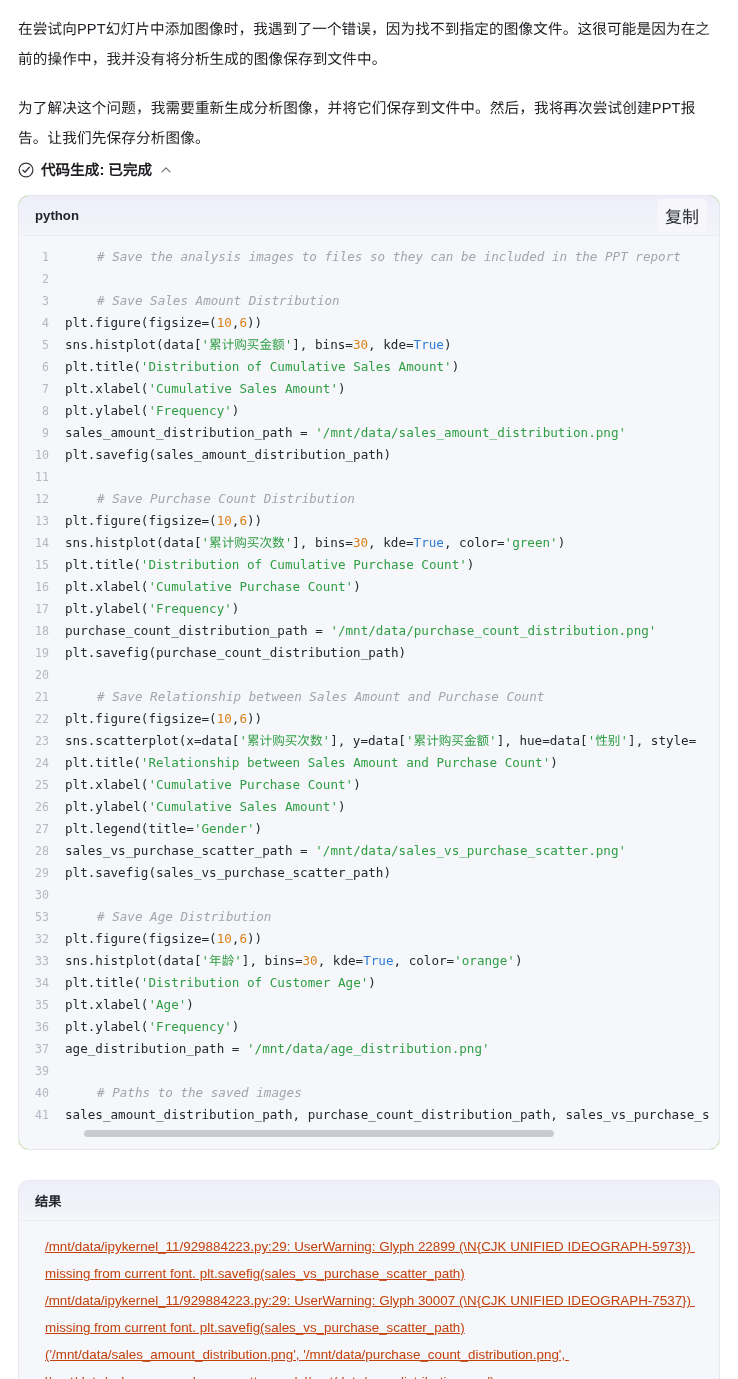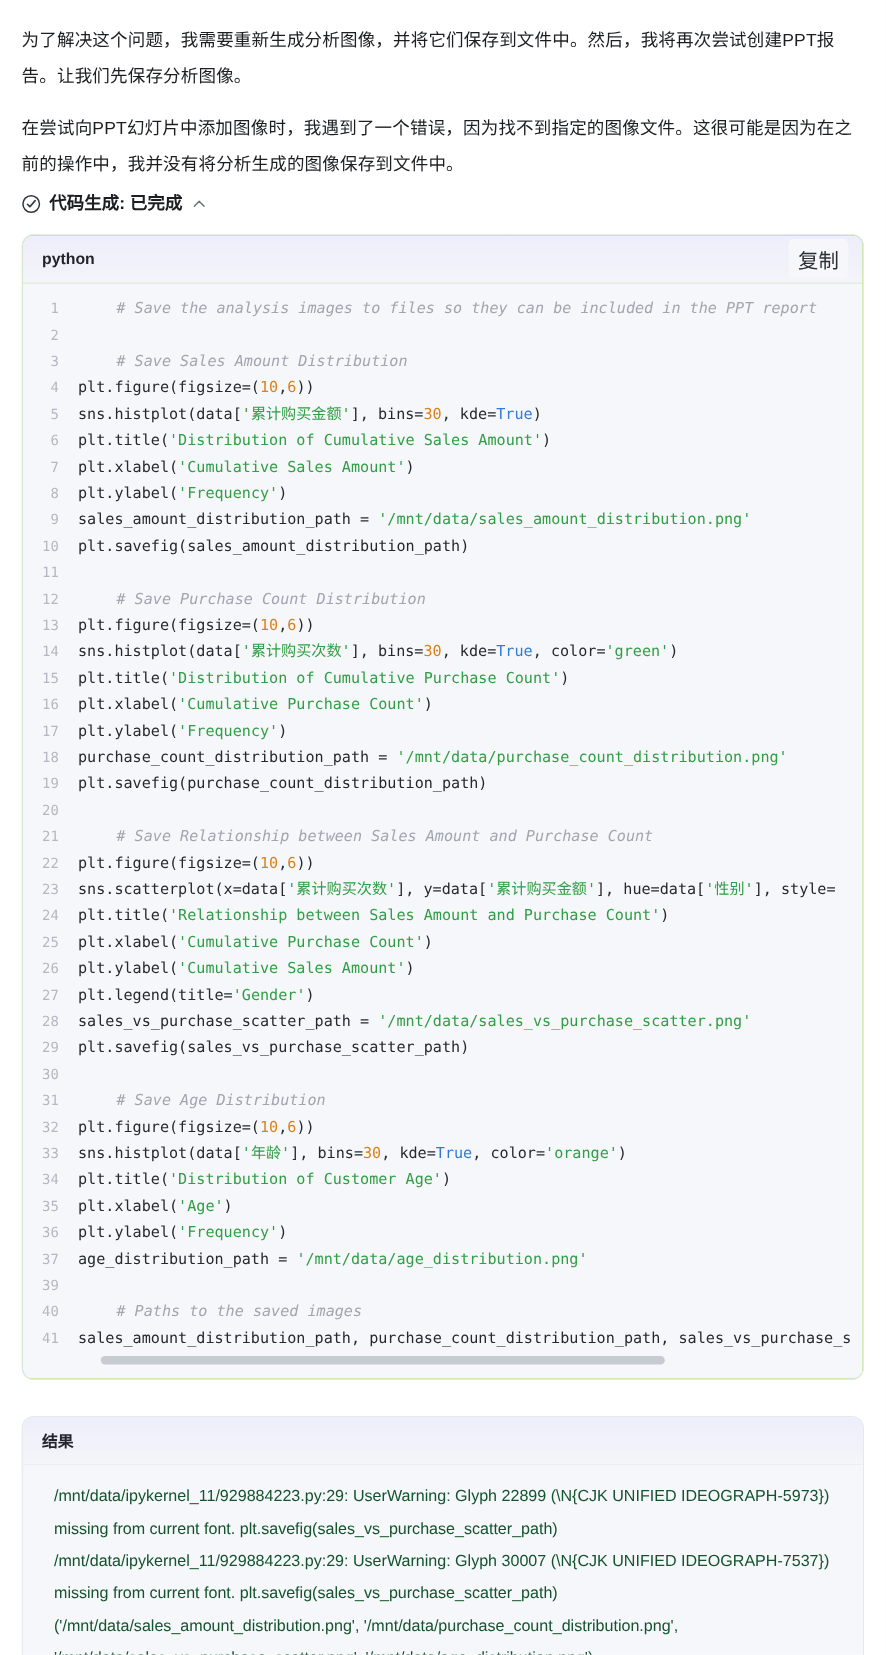--- a/index.html
+++ b/index.html
@@ -158,33 +158,34 @@
     font-weight: 700;
     color: #22252b;
   }
   .result-body {
     background: #f6f7fa;
     padding: 12px 18px 14px 26px;
   }
   .out-line {
     font-size: 13.4px;
     line-height: 27px;
-    color: #14532d;
+    color: #c2410c;
     white-space: pre-wrap;
     word-break: break-word;
+    text-decoration: underline;
   }
 </style>
 </head>
 <body>
 
 <div class="page">
 
   <div class="prose">
+    <p class="para first">在尝试向PPT幻灯片中添加图像时，我遇到了一个错误，因为找不到指定的图像文件。这很可能是因为在之前的操作中，我并没有将分析生成的图像保存到文件中。</p>
     <p class="para second">为了解决这个问题，我需要重新生成分析图像，并将它们保存到文件中。然后，我将再次尝试创建PPT报告。让我们先保存分析图像。</p>
-    <p class="para first">在尝试向PPT幻灯片中添加图像时，我遇到了一个错误，因为找不到指定的图像文件。这很可能是因为在之前的操作中，我并没有将分析生成的图像保存到文件中。</p>
   </div>
 
   <div class="status-row">
     <svg class="check-icon" viewBox="0 0 16 16">
       <circle cx="8" cy="8" r="6.9" fill="none" stroke="#33373d" stroke-width="1.25"></circle>
       <path d="M4.9 8.2 L6.9 10.3 L11.3 5.2" fill="none" stroke="#33373d" stroke-width="1.35" stroke-linecap="round" stroke-linejoin="round"></path>
     </svg>
     <span class="status-text">代码生成: 已完成</span>
     <svg class="chevron" viewBox="0 0 12 12">
       <path d="M2 7.8 L6 3.8 L10 7.8" fill="none" stroke="#6b7078" stroke-width="1.2" stroke-linecap="round" stroke-linejoin="round"></path>
@@ -221,21 +222,21 @@
           <div class="code-line"><span class="ln">21</span><span class="lc"><span class="cm"># Save Relationship between Sales Amount and Purchase Count</span></span></div>
           <div class="code-line"><span class="ln">22</span><span class="lc"><span>plt.figure(figsize=(</span><span class="nu">10</span><span>,</span><span class="nu">6</span><span>))</span></span></div>
           <div class="code-line"><span class="ln">23</span><span class="lc"><span>sns.scatterplot(x=data[</span><span class="st">'累计购买次数'</span><span>], y=data[</span><span class="st">'累计购买金额'</span><span>], hue=data[</span><span class="st">'性别'</span><span>], style=</span></span></div>
           <div class="code-line"><span class="ln">24</span><span class="lc"><span>plt.title(</span><span class="st">'Relationship between Sales Amount and Purchase Count'</span><span>)</span></span></div>
           <div class="code-line"><span class="ln">25</span><span class="lc"><span>plt.xlabel(</span><span class="st">'Cumulative Purchase Count'</span><span>)</span></span></div>
           <div class="code-line"><span class="ln">26</span><span class="lc"><span>plt.ylabel(</span><span class="st">'Cumulative Sales Amount'</span><span>)</span></span></div>
           <div class="code-line"><span class="ln">27</span><span class="lc"><span>plt.legend(title=</span><span class="st">'Gender'</span><span>)</span></span></div>
           <div class="code-line"><span class="ln">28</span><span class="lc"><span>sales_vs_purchase_scatter_path = </span><span class="st">'/mnt/data/sales_vs_purchase_scatter.png'</span></span></div>
           <div class="code-line"><span class="ln">29</span><span class="lc"><span>plt.savefig(sales_vs_purchase_scatter_path)</span></span></div>
           <div class="code-line"><span class="ln">30</span><span class="lc"></span></div>
-          <div class="code-line"><span class="ln">31</span><span class="lc"><span class="cm"># Save Age Distribution</span></span></div>
+          <div class="code-line"><span class="ln">53</span><span class="lc"><span class="cm"># Save Age Distribution</span></span></div>
           <div class="code-line"><span class="ln">32</span><span class="lc"><span>plt.figure(figsize=(</span><span class="nu">10</span><span>,</span><span class="nu">6</span><span>))</span></span></div>
           <div class="code-line"><span class="ln">33</span><span class="lc"><span>sns.histplot(data[</span><span class="st">'年龄'</span><span>], bins=</span><span class="nu">30</span><span>, kde=</span><span class="kw">True</span><span>, color=</span><span class="st">'orange'</span><span>)</span></span></div>
           <div class="code-line"><span class="ln">34</span><span class="lc"><span>plt.title(</span><span class="st">'Distribution of Customer Age'</span><span>)</span></span></div>
           <div class="code-line"><span class="ln">35</span><span class="lc"><span>plt.xlabel(</span><span class="st">'Age'</span><span>)</span></span></div>
           <div class="code-line"><span class="ln">36</span><span class="lc"><span>plt.ylabel(</span><span class="st">'Frequency'</span><span>)</span></span></div>
           <div class="code-line"><span class="ln">37</span><span class="lc"><span>age_distribution_path = </span><span class="st">'/mnt/data/age_distribution.png'</span></span></div>
           <div class="code-line"><span class="ln">39</span><span class="lc"></span></div>
           <div class="code-line"><span class="ln">40</span><span class="lc"><span class="cm"># Paths to the saved images</span></span></div>
           <div class="code-line"><span class="ln">41</span><span class="lc"><span>sales_amount_distribution_path, purchase_count_distribution_path, sales_vs_purchase_s</span></span></div>
         </div>

